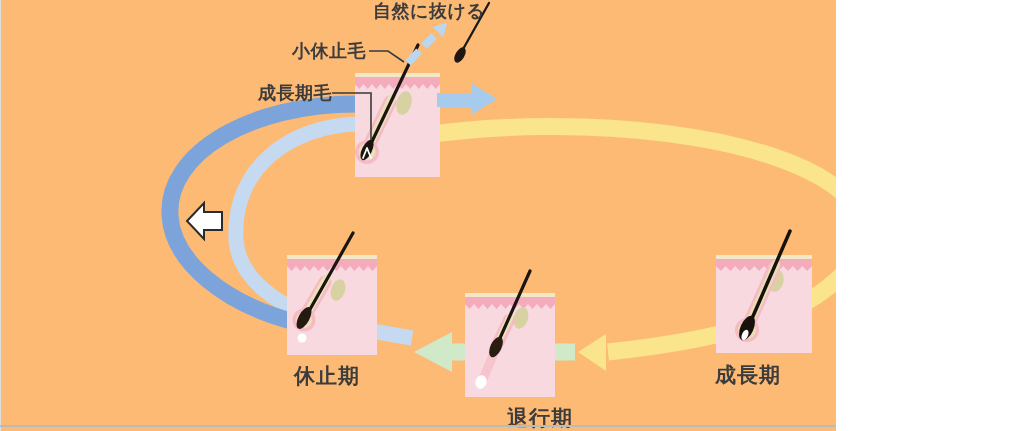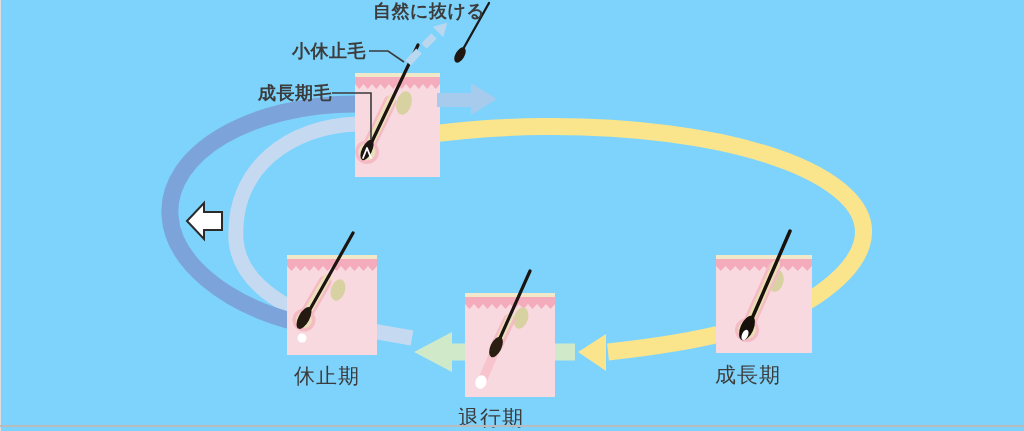--- a/index.html
+++ b/index.html
@@ -1,33 +1,33 @@
 <!DOCTYPE html>
 <html><head>
 <meta charset="utf-8">
 <style>
   html,body{margin:0;padding:0;background:#fff;}
   .stage{
     position:relative;
-    width:1024px;height:431px;
-    background:#7dd3fc;
+    width:836px;height:431px;
+    background:#fdba74;
     overflow:hidden;
     font-family:"Liberation Sans","DejaVu Sans",sans-serif;
   }
   .edge-left{position:absolute;left:0;top:0;width:1px;height:431px;background:#dedede;}
   .edge-bottom{position:absolute;left:0;top:425px;width:1024px;height:2px;background:#b9bcbe;}
   svg.layer{position:absolute;left:0;top:0;}
   .lbl{
     position:absolute;
     color:#3c3c3c;
     white-space:nowrap;
     line-height:1;
   }
   .callout{font-size:18px;font-weight:600;letter-spacing:0.5px;}
-  .phase{font-size:21px;font-weight:normal;letter-spacing:1px;transform:translateX(-50%);}
+  .phase{font-size:21px;font-weight:bold;letter-spacing:1px;transform:translateX(-50%);}
 </style>
 </head>
 <body>
 
 <div class="stage">
 
   <svg class="layer" width="1024" height="431" viewBox="0 0 1024 431">
     <defs>
       <path id="band" d="M0 0 H90 V7 l-4.5 5 l-4.5 -5 l-4.5 5 l-4.5 -5 l-4.5 5 l-4.5 -5 l-4.5 5 l-4.5 -5 l-4.5 5 l-4.5 -5 l-4.5 5 l-4.5 -5 l-4.5 5 l-4.5 -5 l-4.5 5 l-4.5 -5 l-4.5 5 l-4.5 -5 l-4.5 5 l-4.5 -5 Z"></path>
     </defs>
@@ -131,19 +131,19 @@
   </svg>
 
   <div class="lbl callout" style="left:373px;top:2px;">自然に抜ける</div>
 
   <div class="lbl callout" style="left:292px;top:42px;text-align:right;">小休止毛</div>
 
   <div class="lbl callout" style="left:258px;top:84px;">成長期毛</div>
 
   <div class="lbl phase" style="left:327px;top:365px;">休止期</div>
 
-  <div class="lbl phase" style="left:491px;top:407px;">退行期</div>
+  <div class="lbl phase" style="left:540px;top:407px;">退行期</div>
 
   <div class="lbl phase" style="left:748px;top:364px;">成長期</div>
 
   <div class="edge-left"></div>
   <div class="edge-bottom"></div>
 </div>
 
 </body></html>

